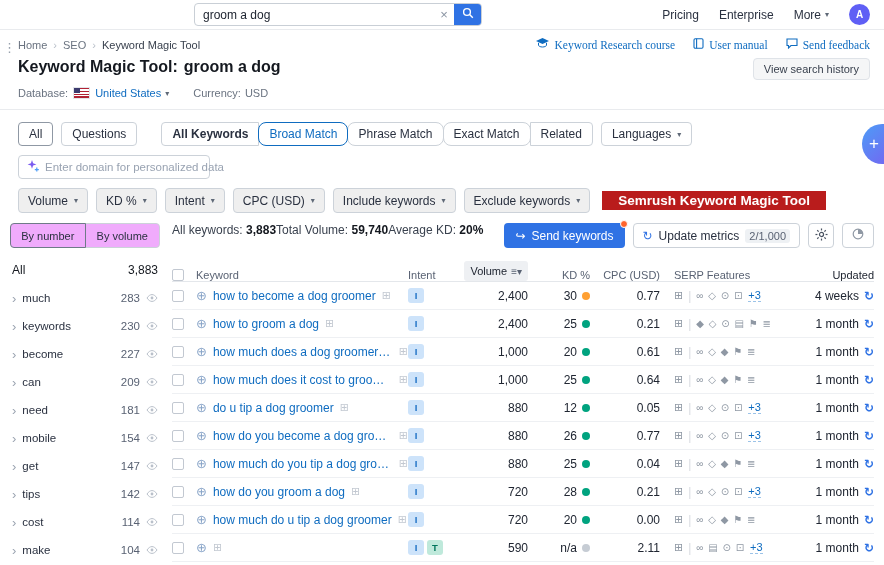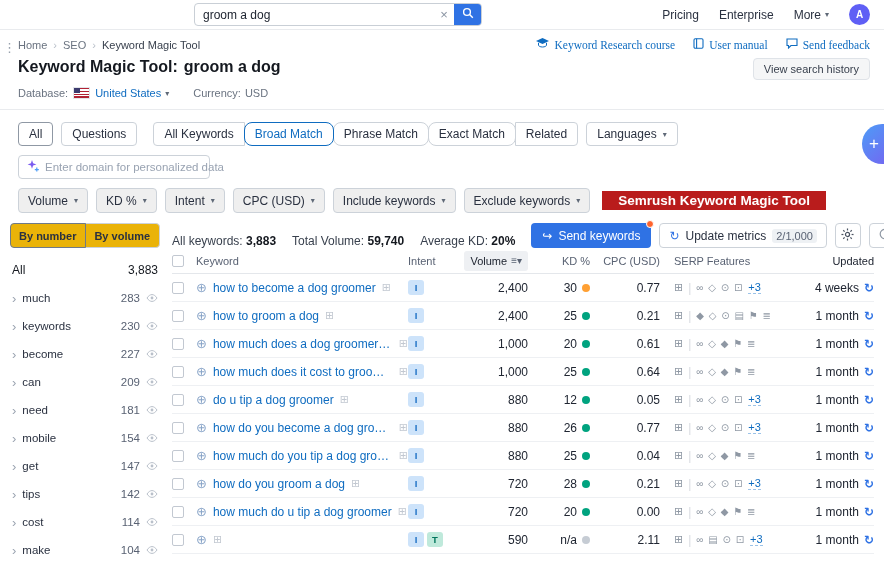--- a/index.html
+++ b/index.html
@@ -36,60 +36,60 @@
   .db-link{color:#0f6cc0;display:flex;align-items:center;gap:4px;}
   .db-currency{margin-left:18px;display:flex;gap:4px;}
   .hr{border-top:1px solid #e9ebee;margin-top:10px;}
 
   
   .tabs-row{display:flex;align-items:center;gap:8px;padding:12px 18px 0;}
   .tbtn{height:24px;display:flex;align-items:center;gap:6px;padding:0 10px;border:1px solid #ccd2d9;border-radius:4px;background:#fff;font-size:12px;color:#2a3140;cursor:pointer;white-space:nowrap;}
   .tbtn.all-btn{border-color:#8f98a4;}
   .seg{display:flex;}
   .seg .tbtn{border-radius:8px;margin-left:-1px;}
-  .seg .tbtn:first-child{border-radius:4px 0 0 4px;margin-left:8px;}
+  .seg .tbtn:first-child{border-radius:4px 0 0 4px;margin-left:16px;font-weight:bold;}
   .seg .tbtn:last-child{border-radius:0 4px 4px 0;}
   .seg .tbtn.active{border-color:#0f6cc0;color:#0f6cc0;position:relative;z-index:2;}
 
   .domain-box{margin:9px 18px 0;width:192px;height:24px;border:1px solid #ccd2d9;border-radius:4px;display:flex;align-items:center;gap:6px;padding:0 8px;cursor:text;}
   .placeholder{color:#99a3b2;font-size:11.5px;white-space:nowrap;}
 
   .filters-row{display:flex;align-items:center;gap:8px;padding:9px 18px 0;}
   .fpill{height:25px;display:flex;align-items:center;gap:6px;padding:0 9px;border:1px solid #ccd2d9;border-radius:4px;font-size:12px;color:#2a3140;cursor:pointer;white-space:nowrap;}
   .annotation{margin-left:4px;background:#b91c1c;color:#fff;font-weight:700;font-size:13.5px;padding:2px 16px;white-space:nowrap;}
 
   
   .content{display:flex;gap:12px;padding:10px 10px 0 10px;}
   .sidebar{width:150px;flex:0 0 150px;}
   .toggle{display:flex;height:25px;margin-bottom:10px;}
-  .tg{flex:1;display:flex;align-items:center;justify-content:center;border:1px solid #ccd2d9;font-size:11px;color:#2a3140;background:#eab308;cursor:pointer;white-space:nowrap;font-weight:bold;}
+  .tg{flex:1;display:flex;align-items:center;justify-content:center;border:1px solid #ccd2d9;font-size:11px;color:#2a3140;background:#f0abfc;cursor:pointer;white-space:nowrap;}
   .tg:first-child{border-radius:4px 0 0 4px;}
   .tg:last-child{border-radius:0 4px 4px 0;margin-left:-1px;}
   .tg.active{border-color:#6f7a88;position:relative;z-index:1;}
   .side-all{display:flex;align-items:center;padding:5px 2px 7px;font-size:12px;color:#14181f;}
   .side-all .cnt{margin-left:auto;}
   .group-row{display:flex;align-items:center;height:28px;font-size:11.5px;color:#2a3140;gap:6px;padding:0 2px;cursor:pointer;}
   .gr-chev{color:#9aa3b0;font-size:13px;line-height:1;}
   .gr-count{margin-left:auto;color:#596273;}
   .eye{display:flex;align-items:center;}
 
   .main{flex:1;min-width:0;}
-  .sumrow{display:flex;align-items:flex-end;font-size:12px;color:#39414e;gap:16px;}
+  .sumrow{display:flex;align-items:flex-start;font-size:12px;color:#39414e;}
   .sum{white-space:nowrap;}
   .sum b{color:#14181f;}
   .acts{margin-left:auto;display:flex;align-items:center;gap:8px;}
   .btn-primary{position:relative;height:25px;display:flex;align-items:center;gap:6px;background:#2f72e4;color:#fff;border:none;border-radius:4px;padding:0 11px;font-size:12px;cursor:pointer;white-space:nowrap;}
   .badge-dot{position:absolute;top:-3px;right:-3px;width:8px;height:8px;border-radius:50%;background:#ff642d;border:1.5px solid #fff;}
   .btn-outline{height:25px;display:flex;align-items:center;gap:6px;border:1px solid #ccd2d9;border-radius:4px;padding:0 9px;font-size:12px;color:#2a3140;background:#fff;cursor:pointer;white-space:nowrap;}
   .blue{color:#2f72e4;}
   .quota{background:#eef1f4;border-radius:3px;padding:1px 4px;font-size:11px;color:#596273;}
   .icon-btn{width:26px;justify-content:center;padding:0;}
 
   
-  .thead{display:flex;align-items:center;height:26px;margin-top:0;border-bottom:1px solid #e4e7eb;font-size:11px;color:#596273;}
+  .thead{display:flex;align-items:flex-end;height:26px;margin-top:8px;border-bottom:1px solid #e4e7eb;font-size:11px;color:#596273;}
   .trow{display:flex;align-items:center;height:28px;border-bottom:1px solid #eef0f3;font-size:12px;}
   .col-check{flex:0 0 24px;display:flex;align-items:center;}
   .checkbox{width:12px;height:12px;border:1px solid #c2c8d1;border-radius:2px;background:#fff;cursor:pointer;}
   .col-kw{flex:1;display:flex;align-items:center;gap:6px;min-width:0;}
   .plus{color:#8ba6c9;font-size:13px;cursor:pointer;line-height:1;}
   .kw-link{color:#0f6cc0;white-space:nowrap;overflow:hidden;text-overflow:ellipsis;}
   .kw-doc{color:#c2c8d1;font-size:11px;cursor:pointer;}
   .col-intent{flex:0 0 46px;display:flex;gap:3px;}
   .intent-badge{width:16px;height:15px;border-radius:3px;display:flex;align-items:center;justify-content:center;font-size:9.5px;font-weight:700;}
   .intent-badge.i{background:#cde3fa;color:#1a6fc4;}

